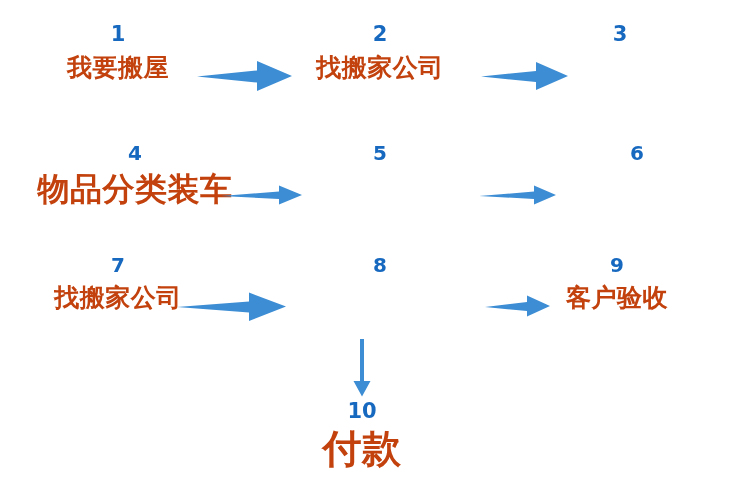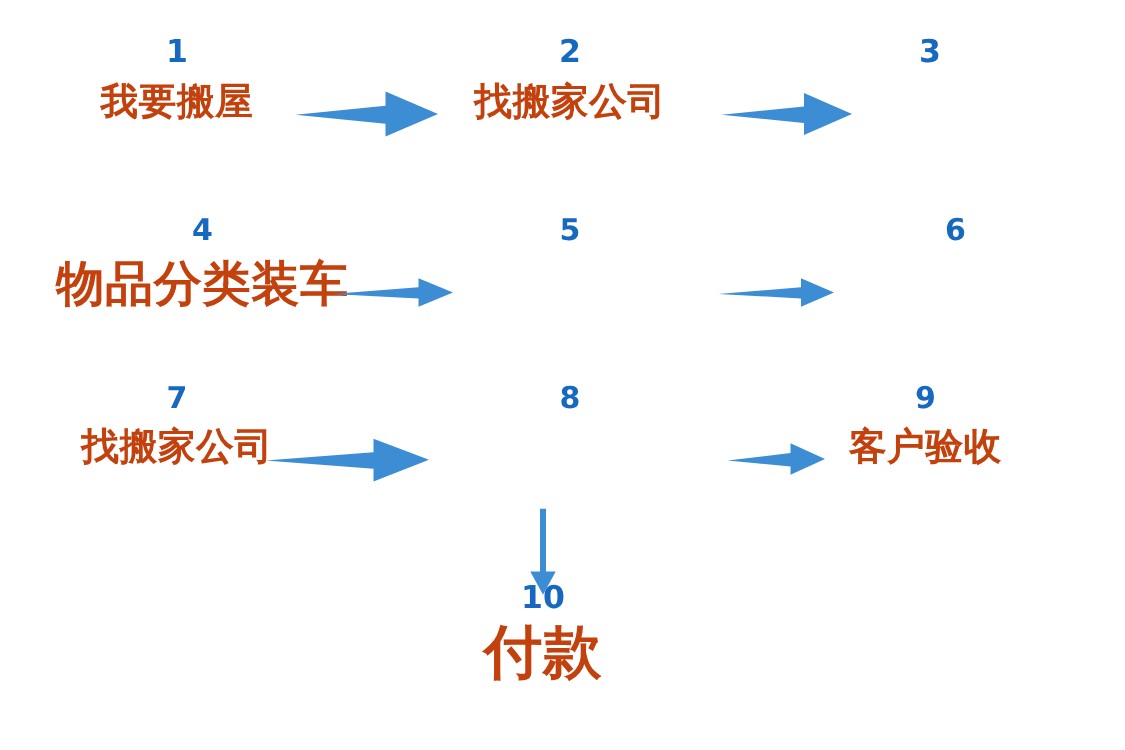--- a/index.html
+++ b/index.html
@@ -136,18 +136,18 @@
     <span class="step-num">9</span>
     <span class="step-label">客户验收</span>
   </div>
 
   <div class="arrow-down" style="left:362px; top:339px;">
     <svg width="24" height="58" viewBox="0 0 24 58">
       <path d="M10 0 L14 0 L14 42 L20.5 42 L12 57.5 L3.5 42 L10 42 Z" fill="#3C8DD4"></path>
     </svg>
   </div>
 
-  <div class="step r4" style="left:362px; top:388px;">
+  <div class="step r4" style="left:362px; top:401px;">
     <span class="step-num">10</span>
     <span class="step-label">付款</span>
   </div>
 
 </div>
 
 </body></html>

